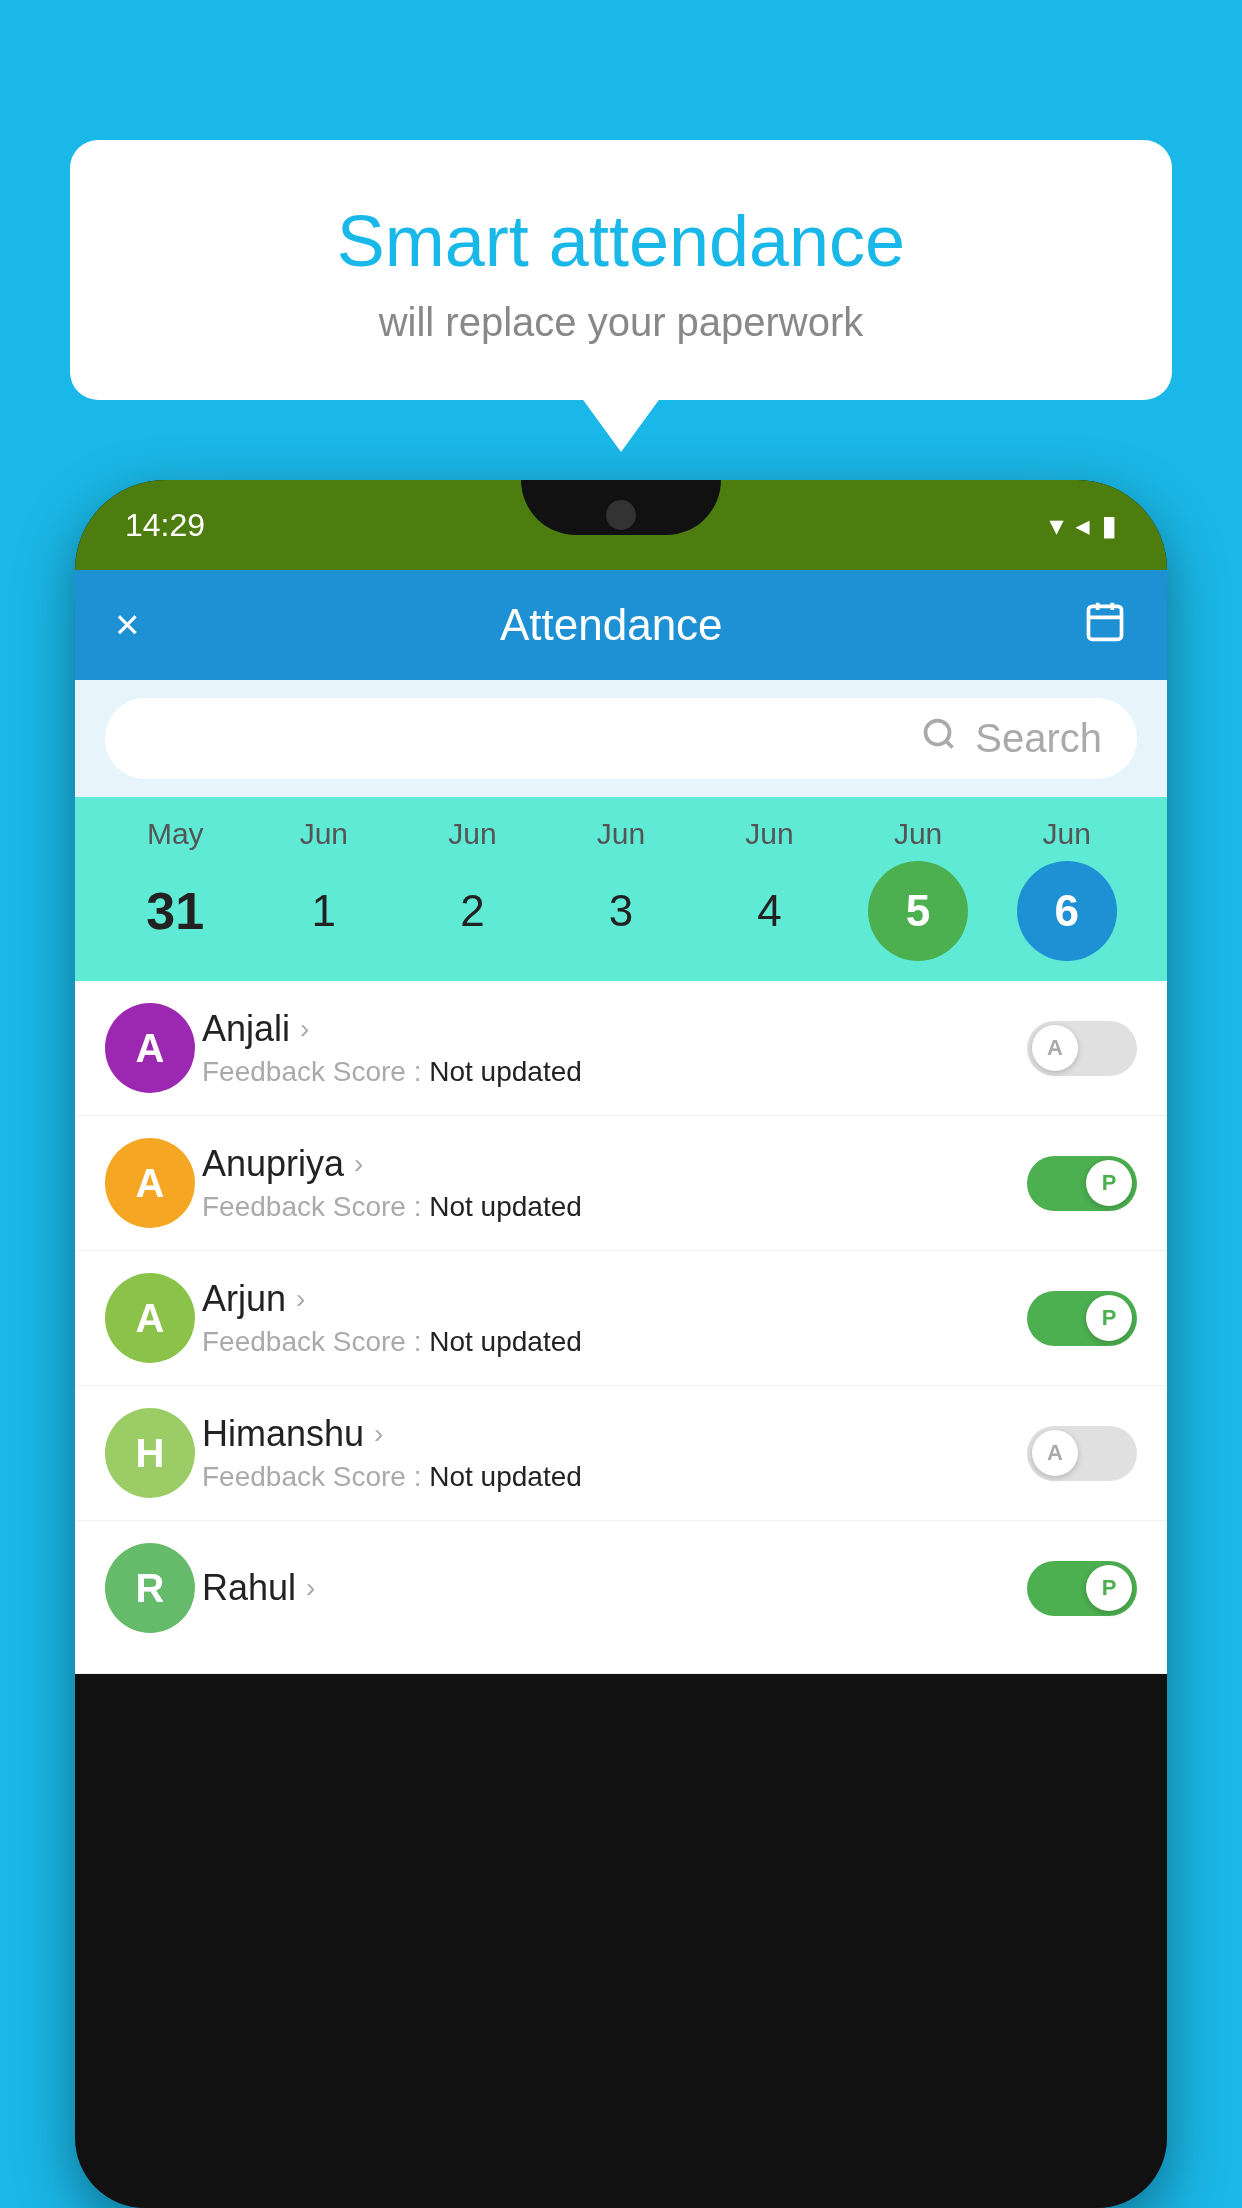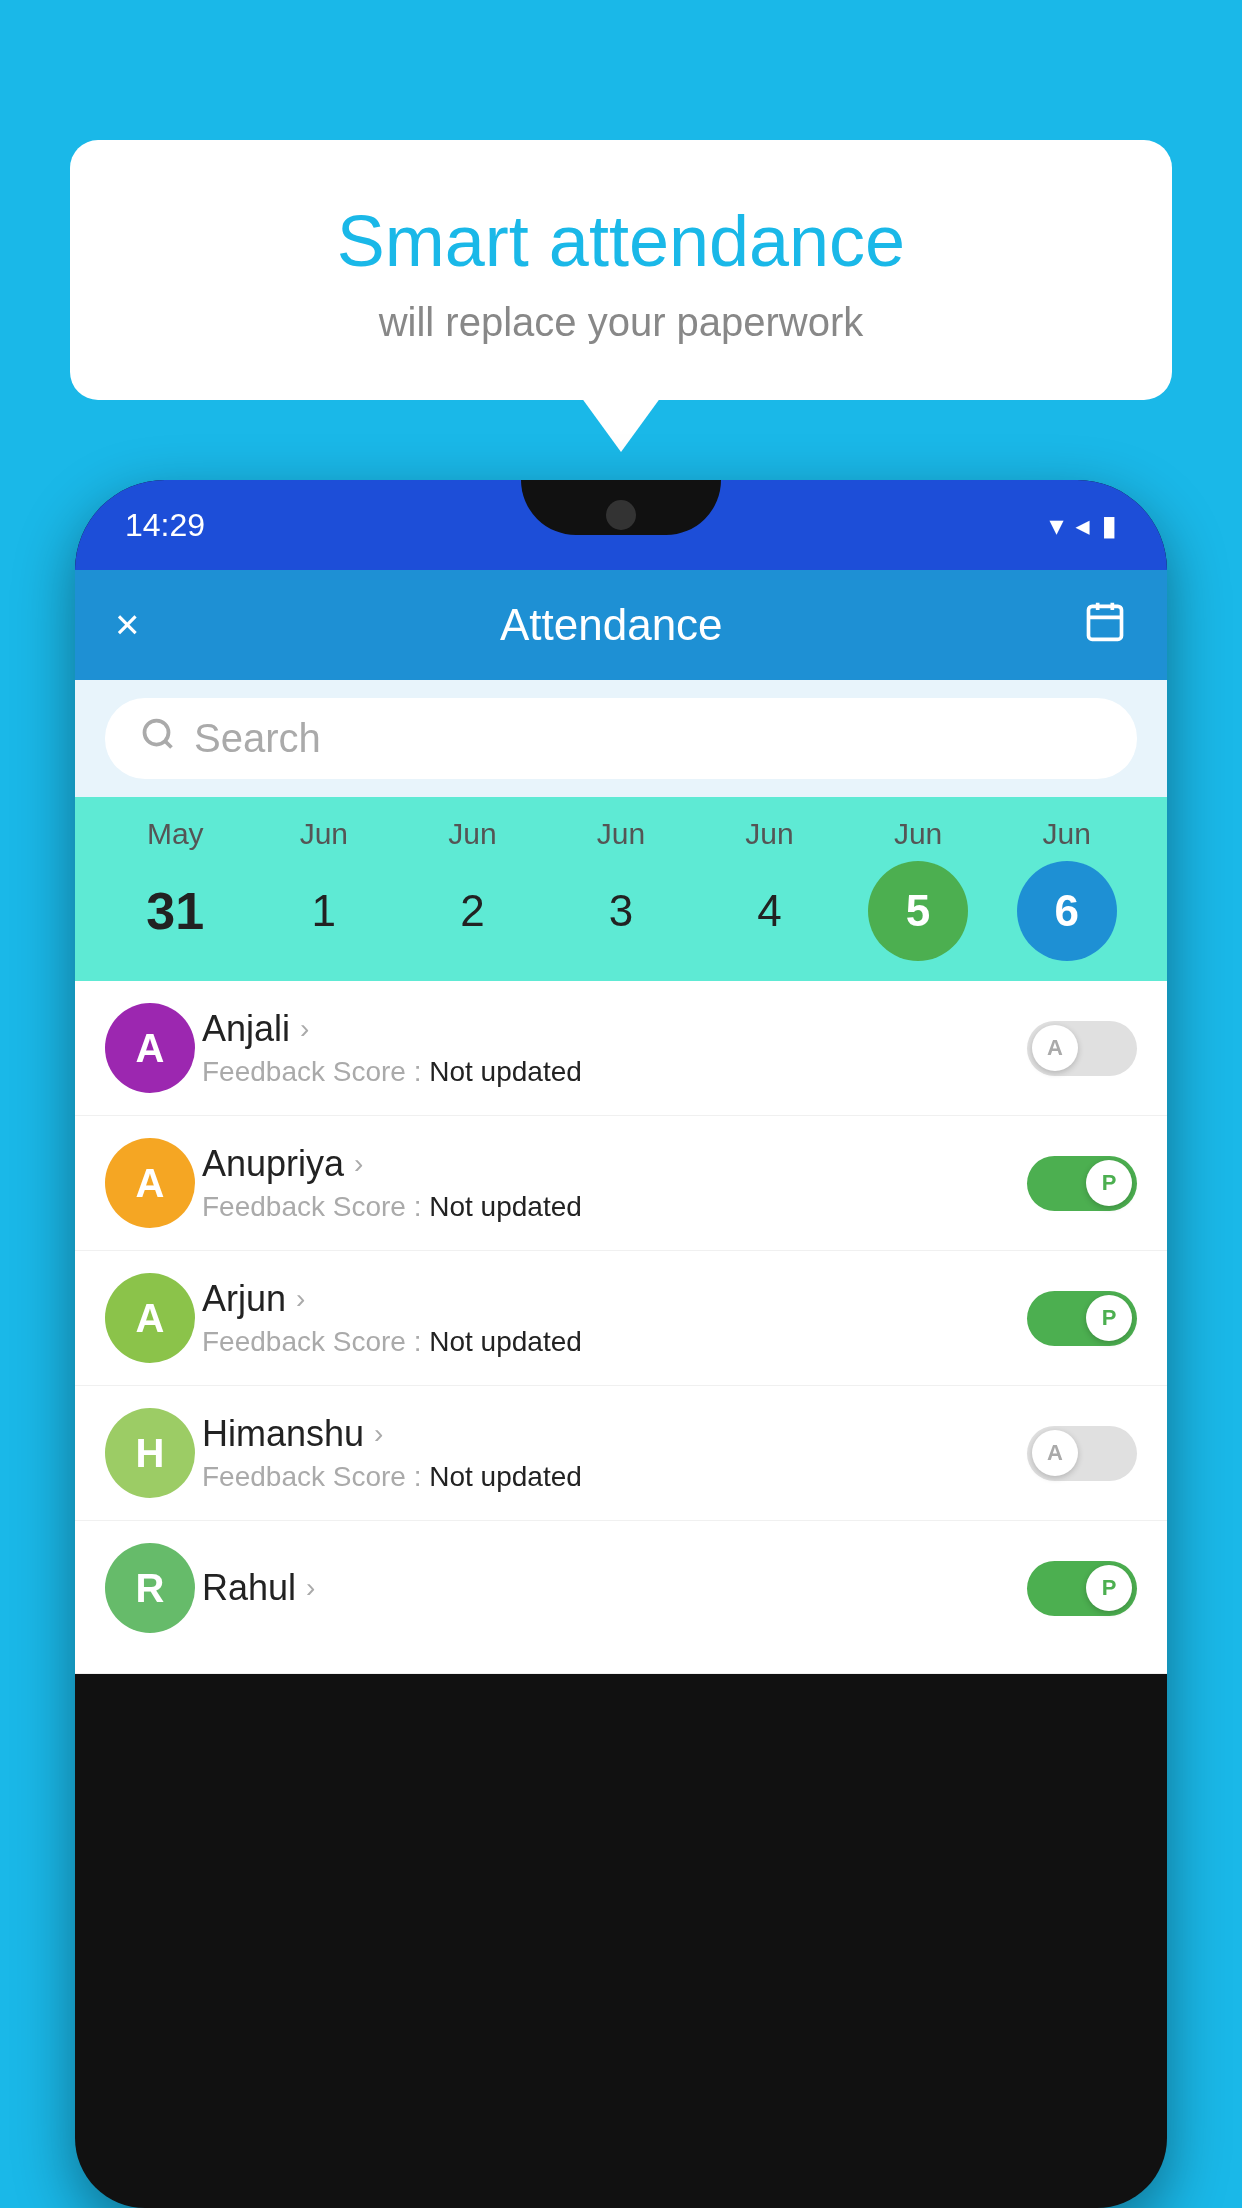--- a/index.html
+++ b/index.html
@@ -63,21 +63,21 @@
       right: 75px;
       bottom: 0;
       background: #111;
       border-radius: 90px 90px 70px 70px;
       overflow: hidden;
       box-shadow: 0 20px 60px rgba(0,0,0,0.4);
     }
 
     
     .phone-top-bar {
-      background: #1d4ed8;
+      background: #4d7c0f;
       height: 90px;
       display: flex;
       align-items: center;
       justify-content: space-between;
       padding: 0 50px;
       position: relative;
     }
 
     .phone-notch {
       position: absolute;
@@ -160,20 +160,21 @@
       padding: 18px 30px;
     }
 
     .search-bar {
       background: white;
       border-radius: 40px;
       display: flex;
       align-items: center;
       padding: 18px 35px;
       gap: 18px;
+      justify-content: flex-end;
     }
 
     .search-icon-svg {
       color: #aaa;
       font-size: 36px;
     }
 
     .search-text {
       color: #aaa;
       font-size: 40px;

